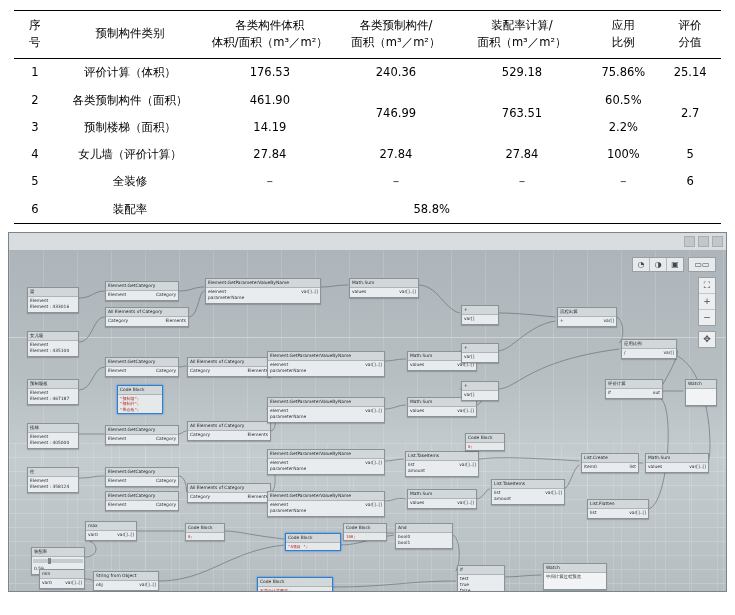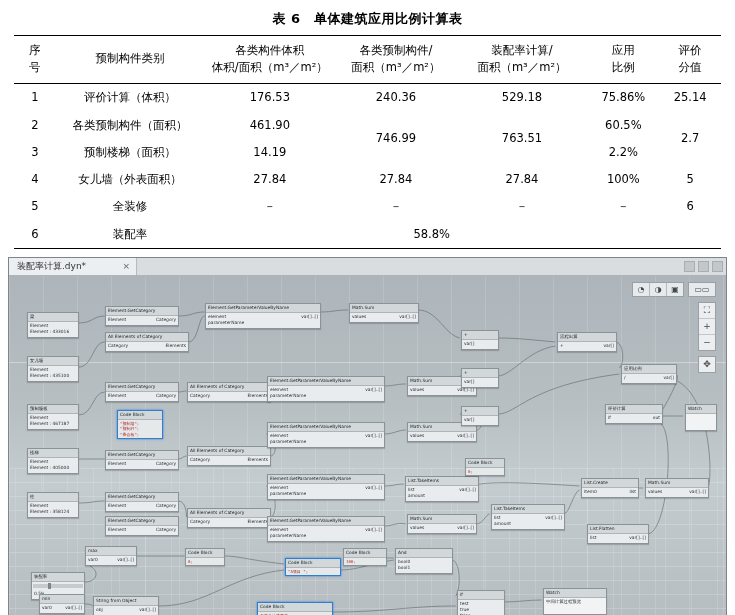--- a/index.html
+++ b/index.html
@@ -249,21 +249,20 @@
     width: 100%; height: 100%;
     pointer-events: none;
   }
 </style>
 </head>
 <body>
 
 <div class="page">
 
   <div class="table-wrap">
-    <div class="table-title">表 6　单体建筑应用比例计算表</div>
     <table class="calc">
       <colgroup>
         <col class="col-no">
           <col class="col-type">
           <col class="col-a">
           <col class="col-b">
         <col class="col-c">
           <col class="col-d">
           <col class="col-e">
       </colgroup>
@@ -316,21 +315,21 @@
           <td rowspan="2">2.7</td>
         </tr>
         <tr>
           <td>3</td>
           <td class="cell-type">预制楼梯（面积）</td>
           <td>14.19</td>
           <td>2.2%</td>
         </tr>
         <tr>
           <td>4</td>
-          <td class="cell-type">女儿墙（外表面积）</td>
+          <td class="cell-type">女儿墙（评价计算）</td>
           <td>27.84</td>
           <td>27.84</td>
           <td>27.84</td>
           <td>100%</td>
           <td>5</td>
         </tr>
         <tr>
           <td>5</td>
           <td class="cell-type">全装修</td>
           <td>－</td>
@@ -345,24 +344,20 @@
           <td class="rule-bot" colspan="4">58.8%</td>
           <td class="rule-bot"></td>
         </tr>
       </tbody>
     </table>
   </div>
 
   <div class="shot">
 
     <div class="shot-titlebar">
-      <div class="tab">
-        <span>装配率计算.dyn*</span>
-        <span class="close">×</span>
-      </div>
       <div class="titlebar-right">
         <div class="tb-dot"></div>
         <div class="tb-dot"></div>
         <div class="tb-dot"></div>
       </div>
     </div>
 
     <div class="canvas">
       <div class="horizon"></div>
       <div class="vgrid"></div>

